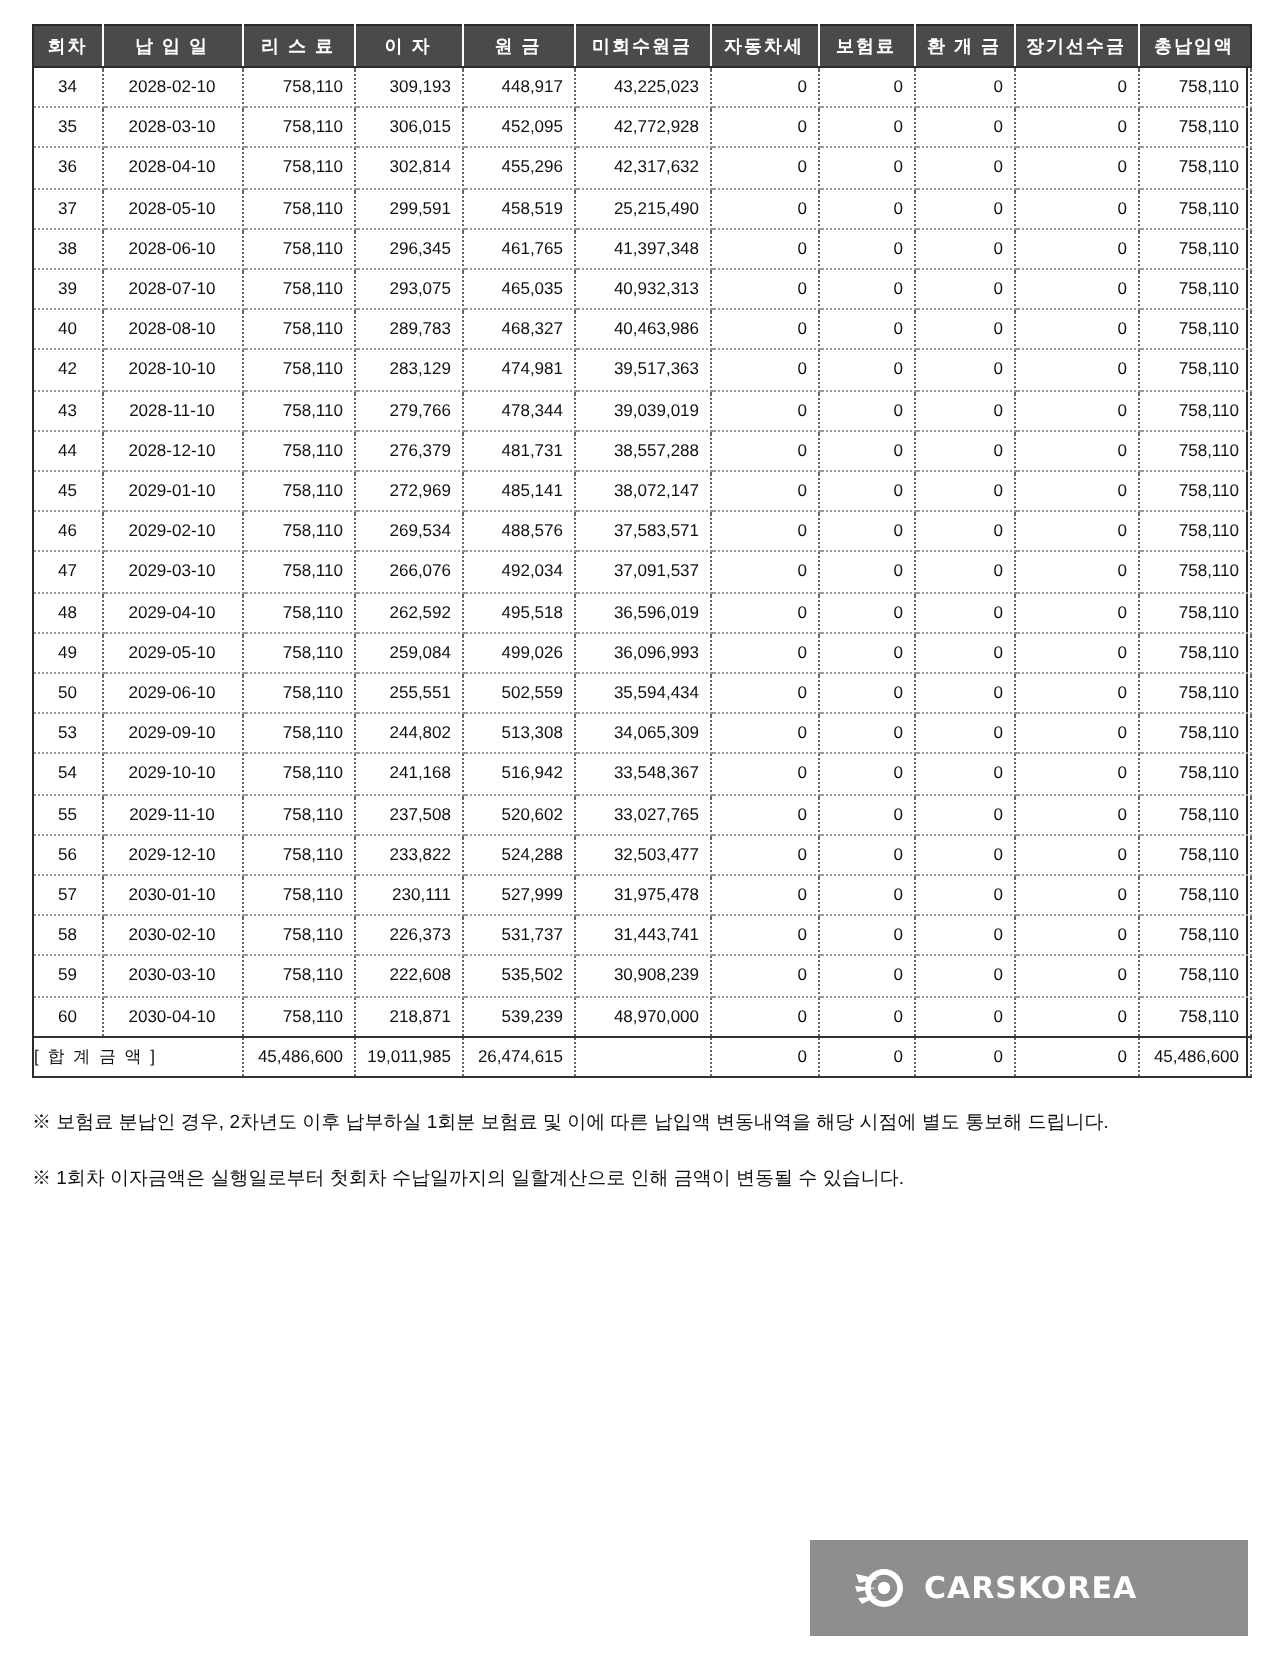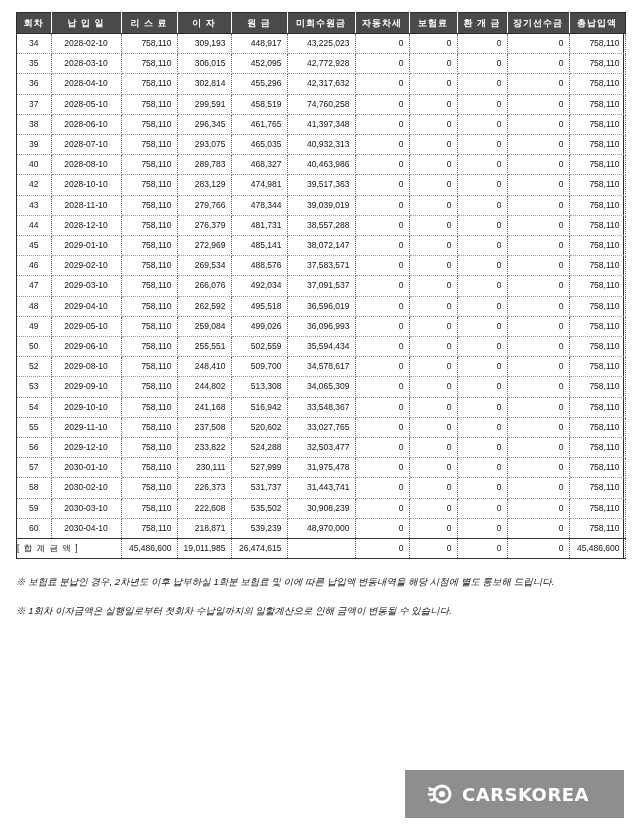--- a/index.html
+++ b/index.html
@@ -72,21 +72,20 @@
     border-left: 1px solid #2b2b2b;
     border-right: 1px solid #2b2b2b;
     width: 608px;
     box-sizing: border-box;
   }
   .notes {
     margin-top: 16px;
     font-size: 9.5px;
     line-height: 1.5;
     color: #111;
-    font-style: italic;
   }
   .notes .note { margin-bottom: 14px; }
   .brandbar {
     position: absolute;
     left: 405px;
     top: 770px;
     width: 219px;
     height: 48px;
     background: #8e8e8e;
     display: flex;
@@ -96,21 +95,21 @@
     box-sizing: border-box;
   }
   .brandbar .logo-mark {
     width: 26px;
     height: 26px;
     position: relative;
     flex: 0 0 auto;
   }
   .brandbar .brand-text {
     color: #ffffff;
-    font-size: 18px;
+    font-size: 15px;
     font-weight: bold;
     letter-spacing: 0.5px;
     font-family: "DejaVu Sans", sans-serif;
   }
 </style>
 </head>
 <body>
 
 <div class="page">
 
@@ -183,21 +182,21 @@
           <td>0</td>
           <td>0</td>
           <td>758,110</td>
         </tr>
         <tr>
           <td class="c">37</td>
           <td class="c">2028-05-10</td>
           <td>758,110</td>
           <td>299,591</td>
           <td>458,519</td>
-          <td>74,760,258</td>
+          <td>25,215,490</td>
           <td>0</td>
           <td>0</td>
           <td>0</td>
           <td>0</td>
           <td>758,110</td>
         </tr>
         <tr>
           <td class="c">38</td>
           <td class="c">2028-06-10</td>
           <td>758,110</td>
@@ -340,33 +339,20 @@
           <td>0</td>
           <td>758,110</td>
         </tr>
         <tr>
           <td class="c">50</td>
           <td class="c">2029-06-10</td>
           <td>758,110</td>
           <td>255,551</td>
           <td>502,559</td>
           <td>35,594,434</td>
-          <td>0</td>
-          <td>0</td>
-          <td>0</td>
-          <td>0</td>
-          <td>758,110</td>
-        </tr>
-        <tr>
-          <td class="c">52</td>
-          <td class="c">2029-08-10</td>
-          <td>758,110</td>
-          <td>248,410</td>
-          <td>509,700</td>
-          <td>34,578,617</td>
           <td>0</td>
           <td>0</td>
           <td>0</td>
           <td>0</td>
           <td>758,110</td>
         </tr>
         <tr>
           <td class="c">53</td>
           <td class="c">2029-09-10</td>
           <td>758,110</td>

